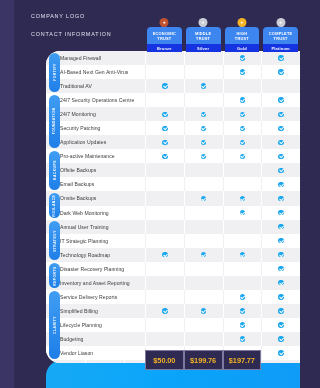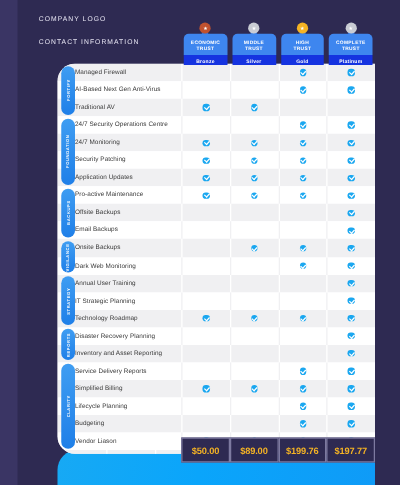--- a/index.html
+++ b/index.html
@@ -121,21 +121,21 @@
     border-radius:6px;
     display:flex; align-items:center; justify-content:center;
   }
   .pill span {
     transform:rotate(-90deg);
     white-space:nowrap;
     color:#ffffff; font-size:3.3px; font-weight:700; letter-spacing:.5px;
   }
 
   
-  .prices { position:absolute; left:145px; top:350px; width:174px; height:20px; display:flex; }
+  .prices { position:absolute; left:145px; top:350px; width:148px; height:20px; display:flex; }
   .price {
     width:38.75px; height:20px;
     background:#2e2a52;
     border:1px solid #7d7aa0;
     display:flex; align-items:center; justify-content:center;
   }
   .price span { color:#f5b324; font-size:7.4px; font-weight:700; letter-spacing:-.1px; }
 </style>
 </head>
 <body>
@@ -542,21 +542,18 @@
     </div>
     <div class="pill" style="top: 240.35px; height: 67.25px;">
       <span>CLARITY</span>
     </div>
   </div>
 <div class="prices">
     <div class="price">
       <span>$50.00</span>
     </div>
     <div class="price">
-      <span>$89.00</span>
-    </div>
-    <div class="price">
       <span>$199.76</span>
     </div>
     <div class="price">
       <span>$197.77</span>
     </div>
   </div>
 
 </body></html>

